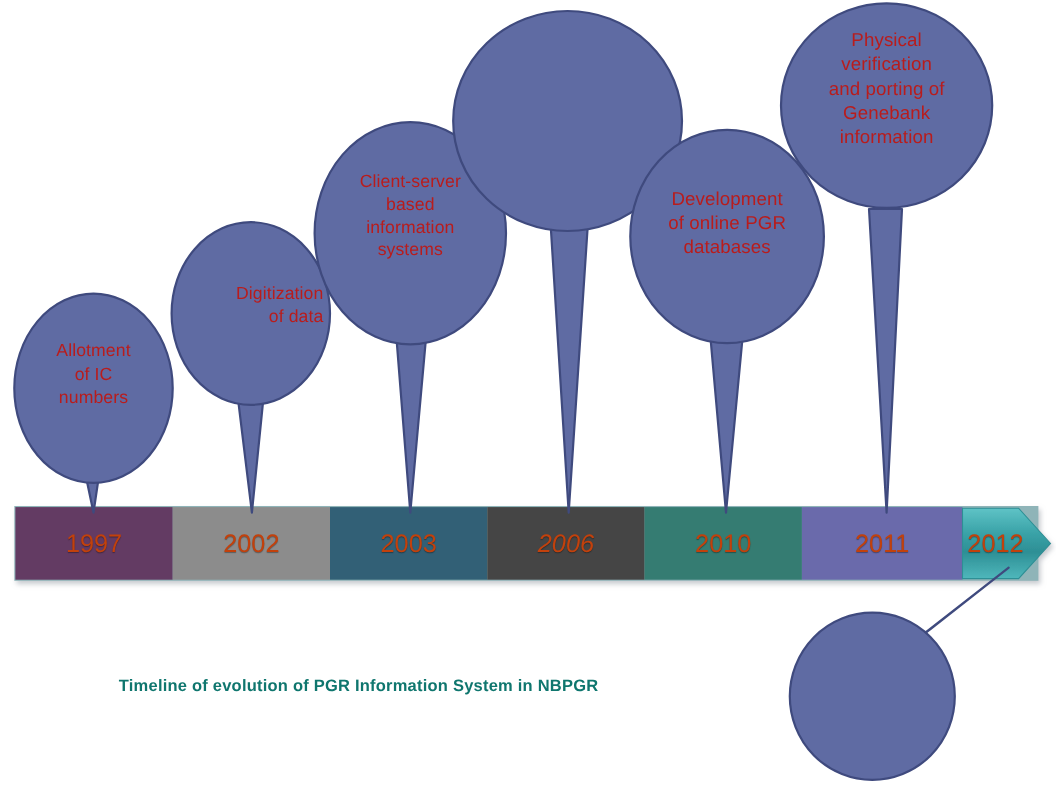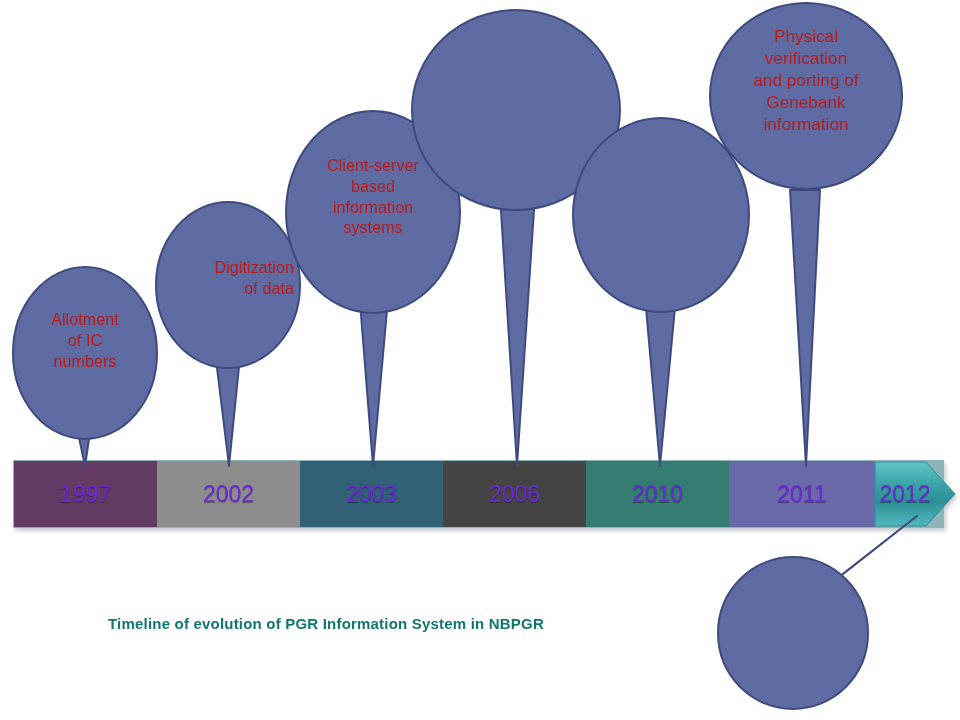--- a/index.html
+++ b/index.html
@@ -29,21 +29,21 @@
     text-align: center;
     color: #b91c1c;
     line-height: 1.30;
     white-space: pre-line;
     pointer-events: none;
     letter-spacing: 0.1px;
   }
   .year-label {
     position: absolute;
     text-align: center;
-    color: #6d28d9;
+    color: #c2410c;
     font-size: 23px;
     font-weight: 400;
     line-height: 1;
     text-shadow: 0 1px 1px rgba(0,0,0,0.35);
     pointer-events: none;
   }
   #caption {
     position: absolute;
     left: 108px;
     top: 615px;
@@ -118,38 +118,41 @@
       <g>
         <polygon points="808,601 847,571 917,516"></polygon>
         <ellipse cx="793" cy="633" rx="75" ry="76"></ellipse>
       </g>
     </g>
   </svg>
 
   <div class="year-label" style="left:14px;  top:483px; width:143px;">1997</div>
   <div class="year-label" style="left:157px; top:483px; width:143px;">2002</div>
   <div class="year-label" style="left:300px; top:483px; width:143px;">2003</div>
-  <div class="year-label" style="left:443px; top:483px; width:143px;">2006</div>
+  <div class="year-label" style="left:443px; top:483px; width:143px;font-style:italic;">2006</div>
   <div class="year-label" style="left:586px; top:483px; width:143px;">2010</div>
   <div class="year-label" style="left:729px; top:483px; width:146px;">2011</div>
   <div class="year-label" style="left:875px; top:483px; width:60px;">2012</div>
 
   <div class="bubble-text" style="left:19px; top:310px; width:132px; font-size:16px;">Allotment
 of IC
 numbers</div>
 
   <div class="bubble-text" style="left:162px; top:258px; width:132px; font-size:16px;text-align:right;">Digitization
 of data</div>
 
   <div class="bubble-text" style="left:288px; top:156px; width:170px; font-size:16px;">Client-server
 based
 information
 systems</div>
 
 
+  <div class="bubble-text" style="left:574px; top:170px; width:174px; font-size:17px;">Development
+of online PGR
+databases</div>
 
   <div class="bubble-text" style="left:716px; top:26px; width:180px; font-size:17px;">Physical
 verification
 and porting of
 Genebank
 information</div>
 
 
   <div id="caption">Timeline of evolution of PGR Information System in NBPGR</div>
 

